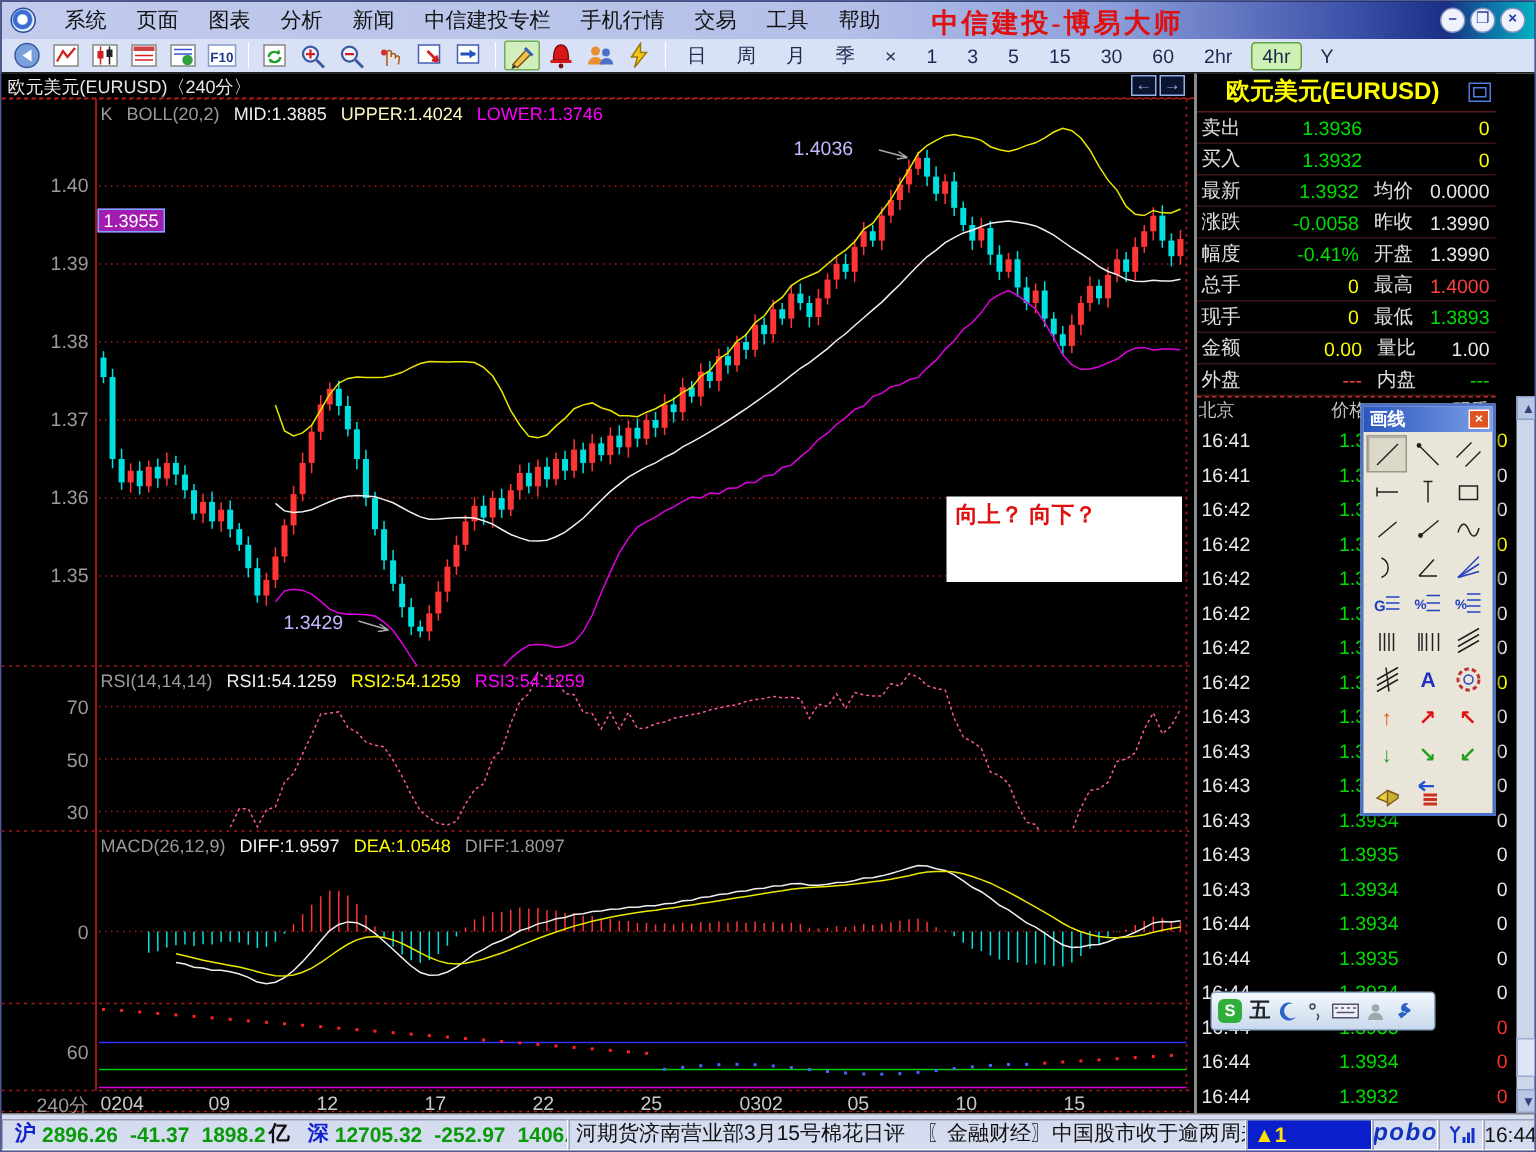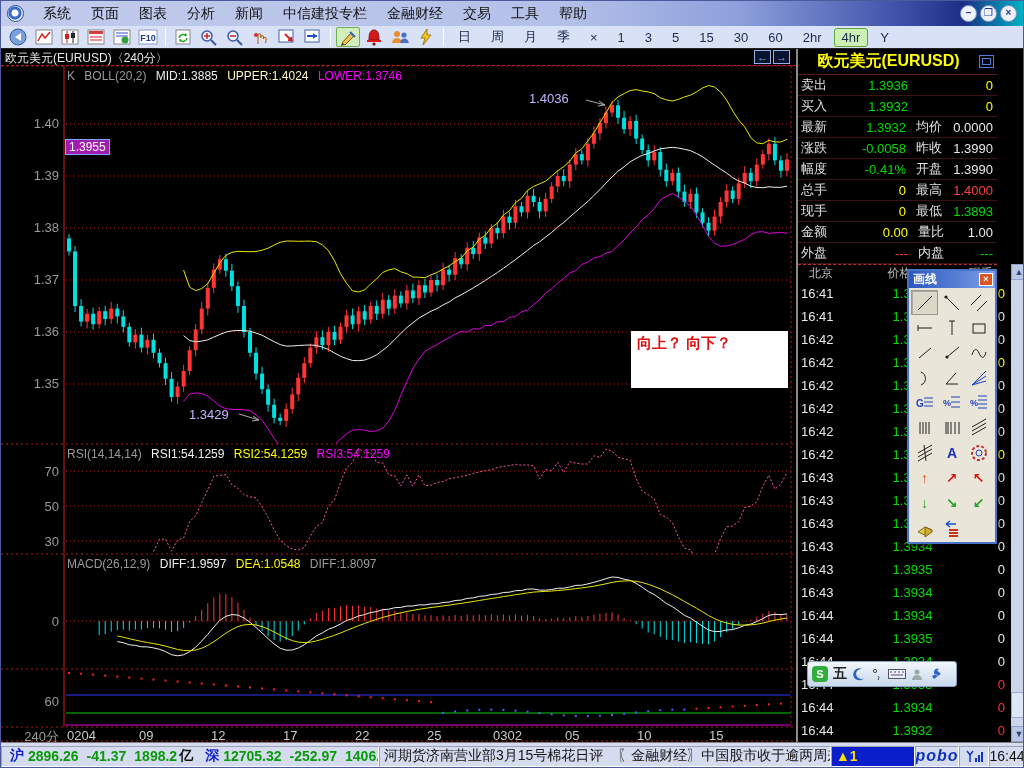--- a/index.html
+++ b/index.html
@@ -102,25 +102,26 @@
 
   <div id="titlebar" class="abs">
     <div id="app-icon"></div>
     <div id="menubar" style="display:flex;">
         <div class="menu-item">系统</div>
         <div class="menu-item">页面</div>
         <div class="menu-item">图表</div>
         <div class="menu-item">分析</div>
         <div class="menu-item">新闻</div>
         <div class="menu-item">中信建投专栏</div>
-        <div class="menu-item">金融财经</div>
+        <div class="menu-item">手机行情</div>
         <div class="menu-item">交易</div>
         <div class="menu-item">工具</div>
         <div class="menu-item">帮助</div>
       </div>
+    <div id="win-title">中信建投-博易大师</div>
     <div id="winbtns">
       <div class="winbtn">–</div>
       <div class="winbtn">❐</div>
       <div class="winbtn">×</div>
     </div>
   </div>
 
   <div id="toolbar" class="abs">
       <div class="tbtn">
         <svg width="20" height="18">
@@ -843,21 +844,21 @@
           <div class="v2" style="color: rgb(232, 232, 232);">1.00</div>
         </div>
         <div class="qrow">
           <div class="l">外盘</div>
           <div class="v" style="color: rgb(255, 64, 64);">---</div>
           <div class="l2">内盘</div>
           <div class="v2" style="color: rgb(0, 221, 0);">---</div>
         </div>
       </div>
     <div id="list-hdr">
-        <div style="width: 50px; padding-left: 11px;">北京</div>
+        <div style="width: 50px; padding-left: 1px;">北京</div>
         <div style="flex: 1 1 0%; text-align: center;">价格</div>
         <div style="width: 46px; text-align: right; padding-right: 4px;">现手</div>
       </div>
     <div id="tick-list">
         <div class="trow">
           <div class="tm">16:41</div>
           <div class="pr">1.3936</div>
           <div class="vl" style="color: rgb(255, 255, 0);">0</div>
         </div>
         <div class="trow">

